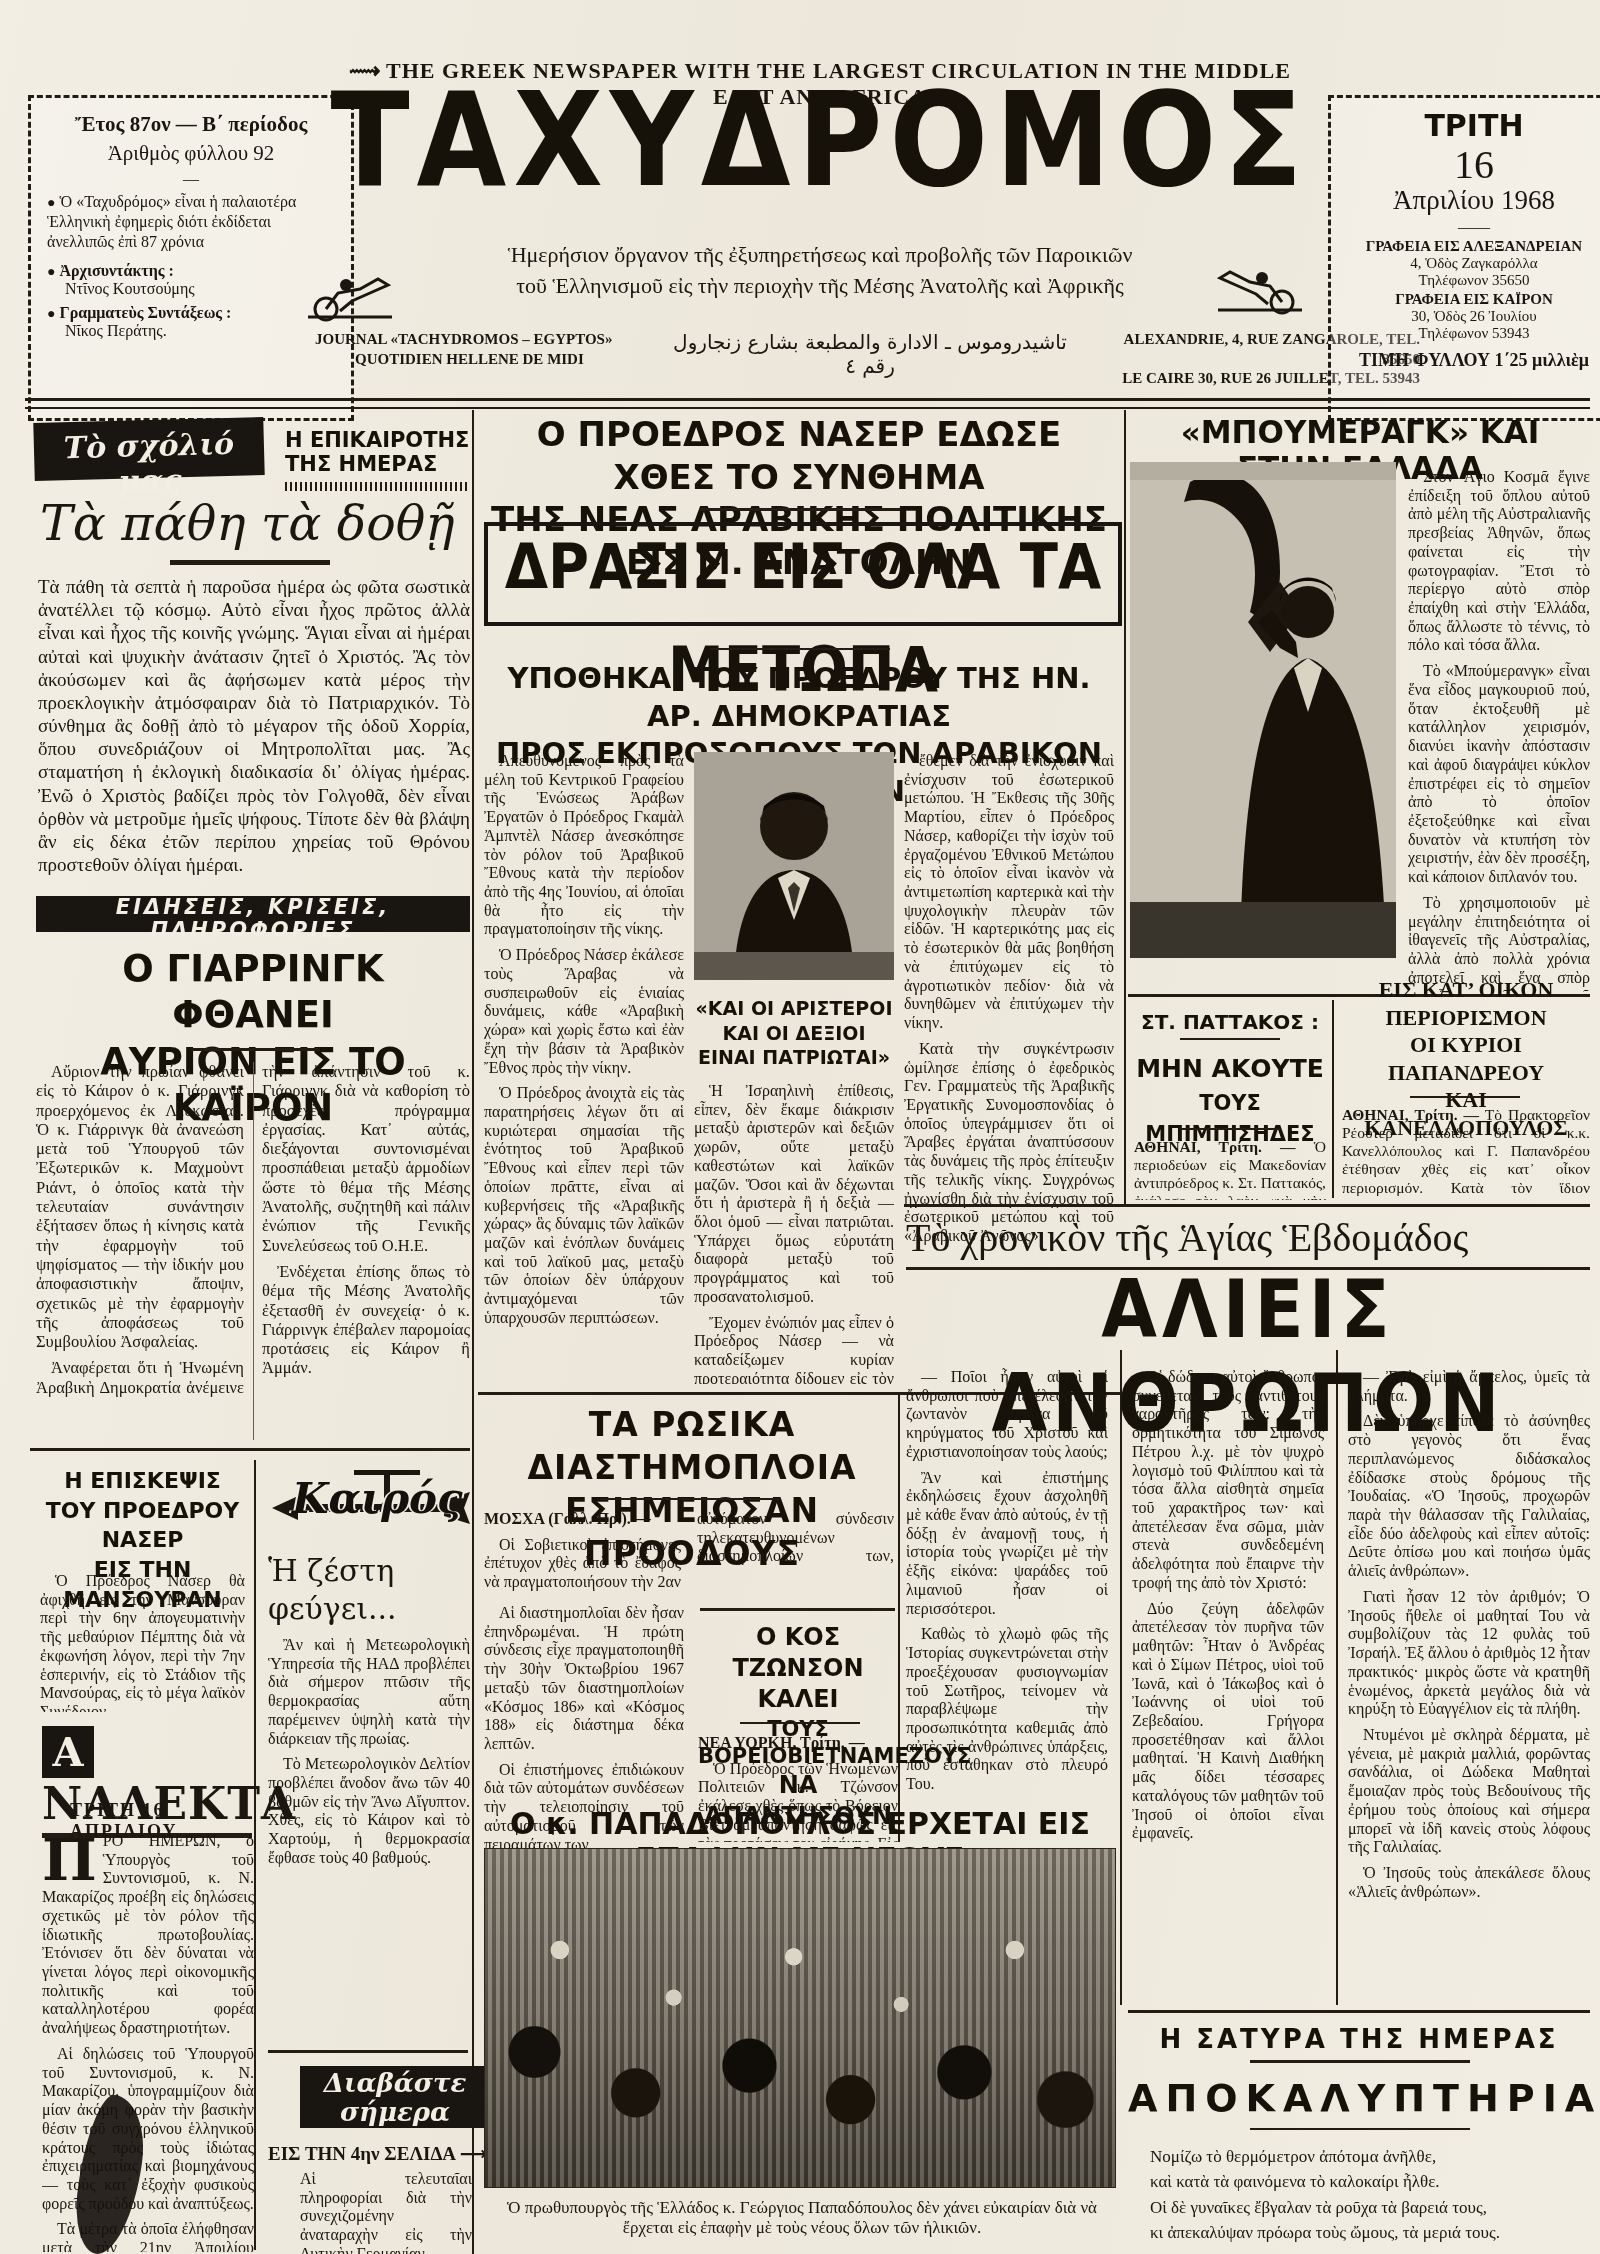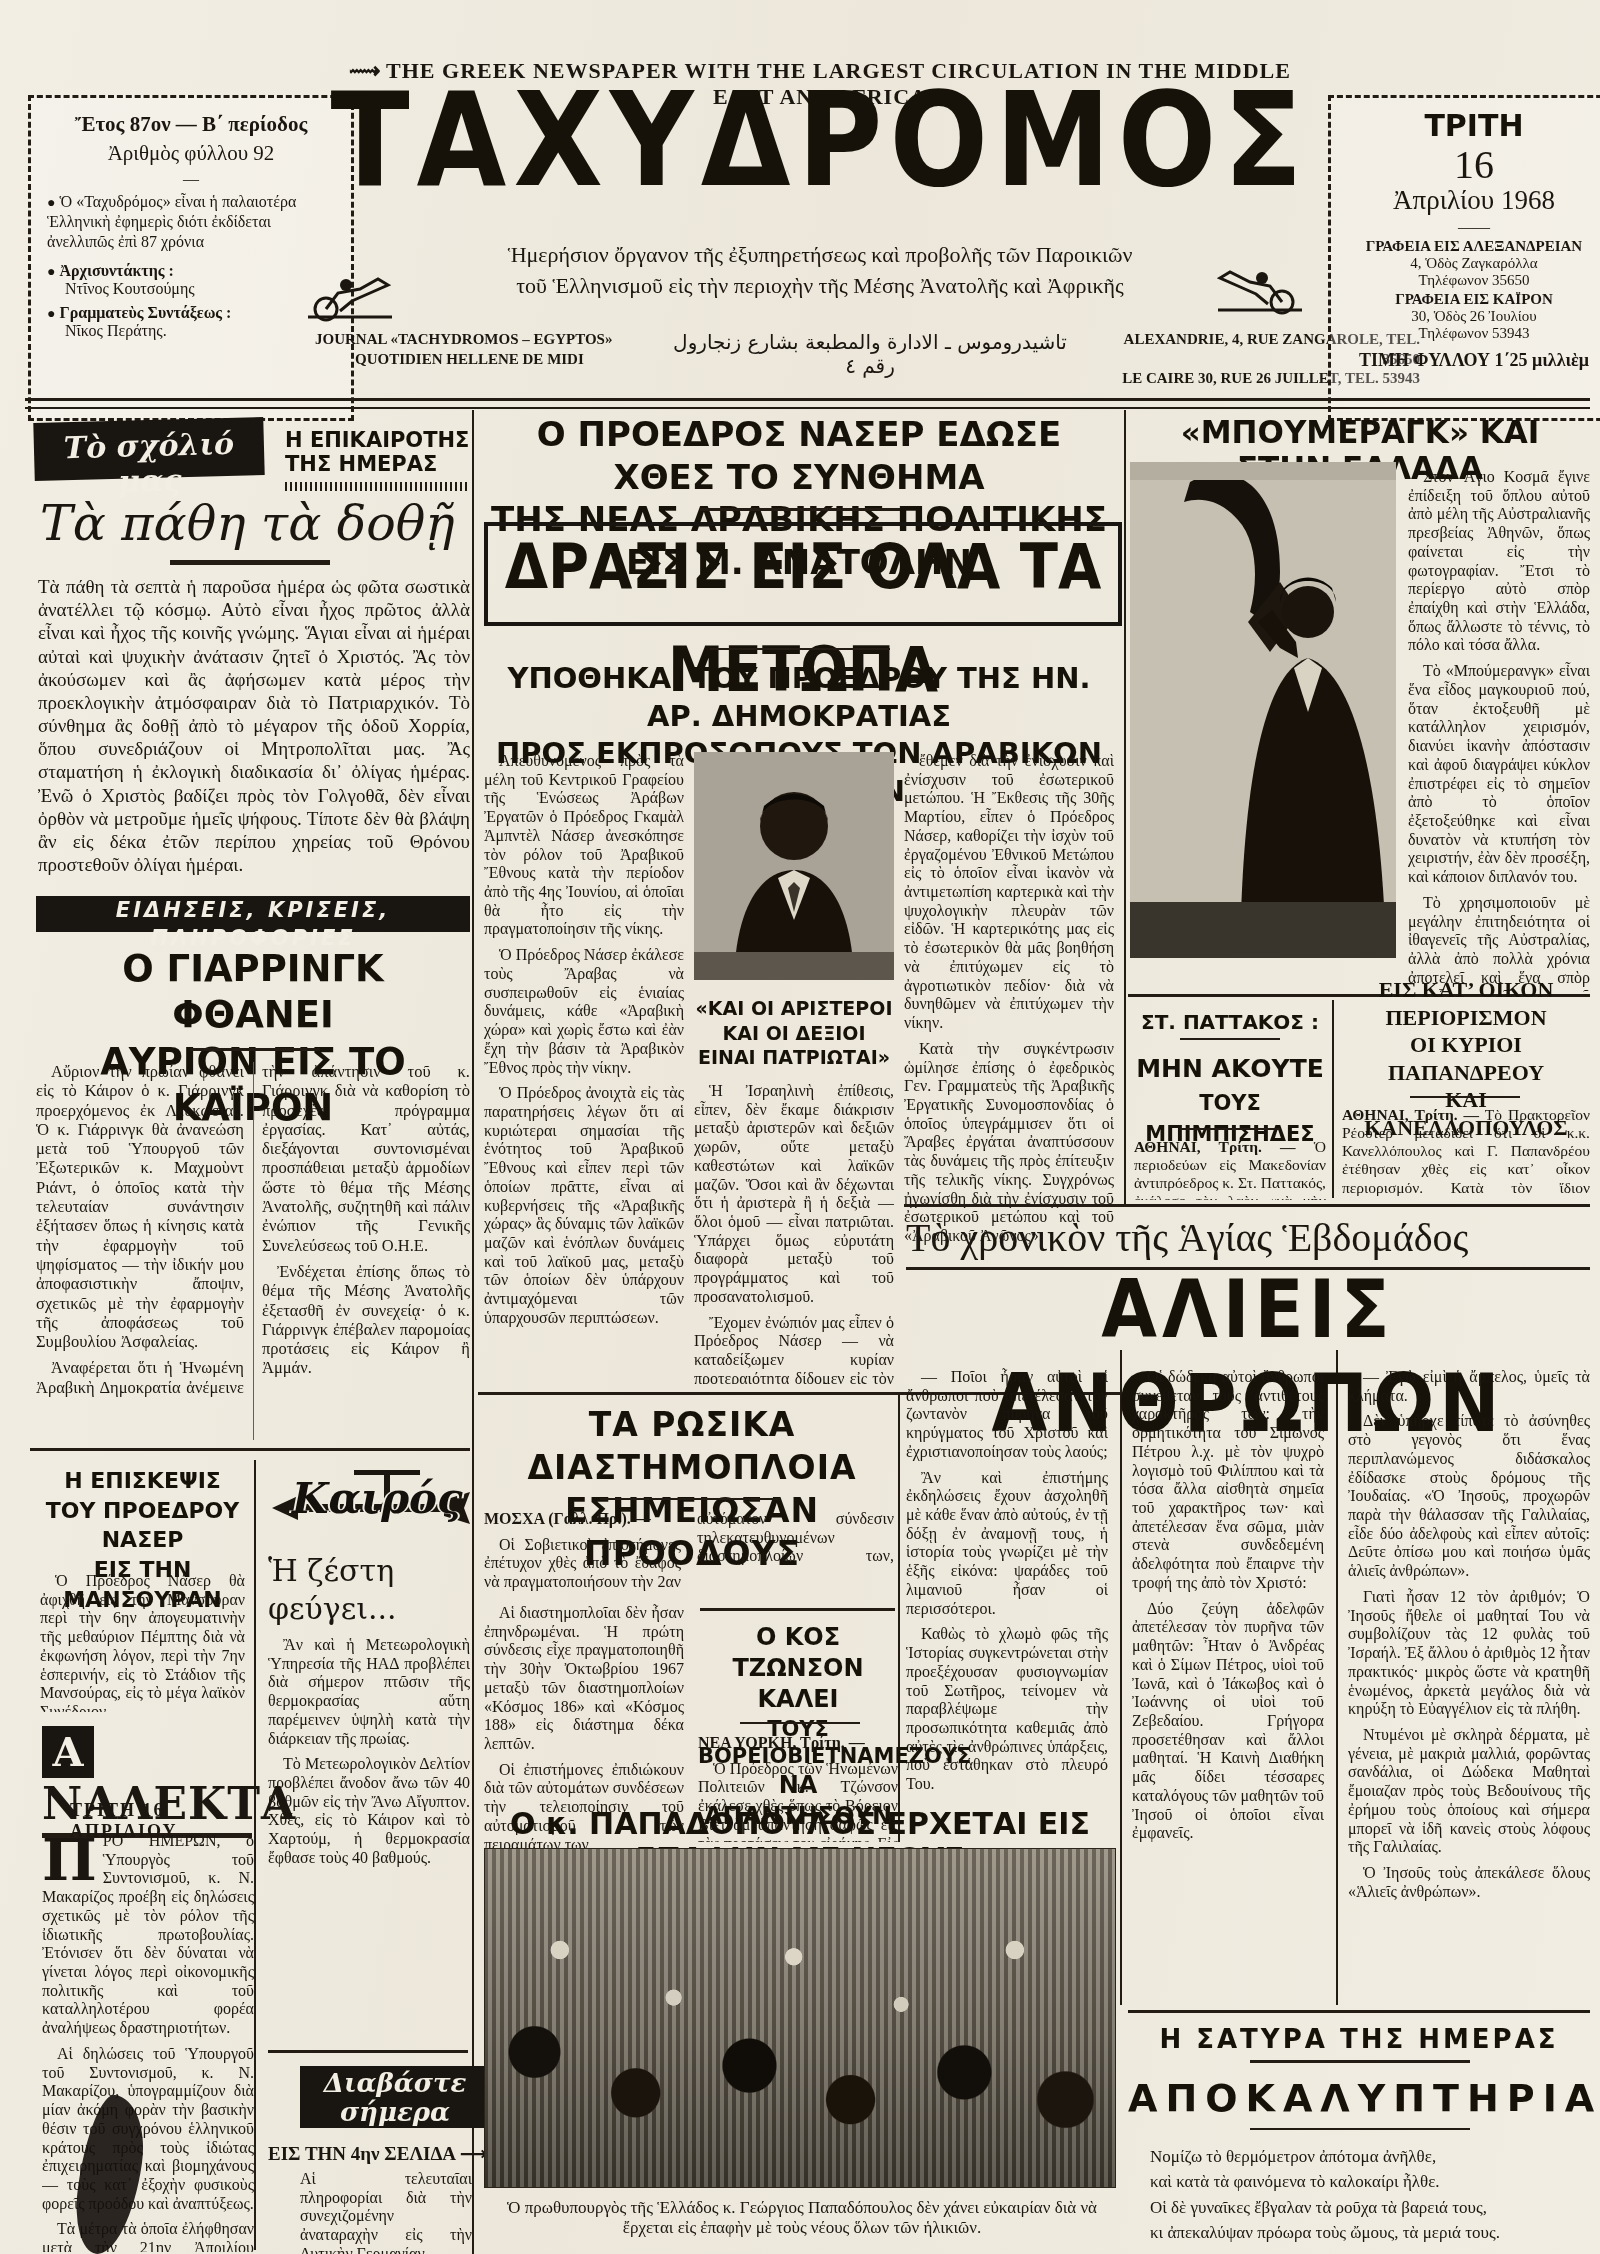--- a/index.html
+++ b/index.html
@@ -123,21 +123,21 @@
 
   <div class="abs i" style="left:40px;top:495px;width:430px;font-family:'DejaVu Serif',serif;font-size:49px;">Τὰ πάθη τὰ δοθῇ</div>
   <div class="abs hrule" style="left:170px;top:560px;width:160px;height:5px;"></div>
 
   <div class="abs big-ed j clip" style="left:38px;top:575px;width:432px;height:310px;">
     <p>Τὰ πάθη τὰ σεπτὰ ἡ παροῦσα ἡμέρα ὡς φῶτα σωστικὰ ἀνατέλλει τῷ κόσμῳ. Αὐτὸ εἶναι ἦχος πρῶτος ἀλλὰ εἶναι καὶ ἦχος τῆς κοινῆς γνώμης. Ἅγιαι εἶναι αἱ ἡμέραι αὐταὶ καὶ ψυχικὴν ἀνάτασιν ζητεῖ ὁ Χριστός. Ἂς τὸν ἀκούσωμεν καὶ ἂς ἀφήσωμεν κατὰ μέρος τὴν προεκλογικὴν ἀτμόσφαιραν διὰ τὸ Πατριαρχικόν. Τὸ σύνθημα ἂς δοθῇ ἀπὸ τὸ μέγαρον τῆς ὁδοῦ Χορρία, ὅπου συνεδριάζουν οἱ Μητροπολῖται μας. Ἂς σταματήση ἡ ἐκλογικὴ διαδικασία δι᾽ ὀλίγας ἡμέρας. Ἐνῶ ὁ Χριστὸς βαδίζει πρὸς τὸν Γολγοθᾶ, δὲν εἶναι ὀρθὸν νὰ μετροῦμε ἡμεῖς ψήφους. Τίποτε δὲν θὰ βλάψη ἂν εἰς δέκα ἐτῶν περίπου χηρείας τοῦ Θρόνου προστεθοῦν ὀλίγαι ἡμέραι.</p>
     <p>Ἀπεναντίας θὰ ὠφελήση. Θὰ ἠρεμήσουν τὰ πνεύματα, θὰ δοθῆ καιρὸς εἰς τοὺς ἐκλέκτορας νὰ σκεφθοῦν τὰς εὐθύνας των, θὰ ἀκούσωμεν τοὺς ἱερεῖς μας ψαλμωδοῦντας εἰς τοὺς ναούς. Ἀπηλευθερώσατε ὅτι εἶναι ὑπεράνω τῶν Μητροπολιτῶν μας δίχως τὴν δέησιν σκέψι ὅτι ἐντὸς ὀλίγων ἡμερῶν θὰ ἀσχοληθοῦν μὲ τὸ τόσον ἔργον μιᾶς κάλπης. Ἂς περάσουν δέκα καὶ δεκαπέντε ἡμέραι, ἡρεμίαι ψυχικῆς. Τὸ λέγει ὁ ὑμνῳδὸς τῆς Ἐκκλησίας. Τὰ πάθη τὰ σεπτά... ἀνατέλλει τῷ κόσμῳ...</p>
   </div>
 
   <div class="abs blackbar c" style="left:36px;top:896px;width:434px;height:36px;">
-    <span class="b i sans" style="font-size:21px;letter-spacing:3px;line-height:28px;">ΕΙΔΗΣΕΙΣ, ΚΡΙΣΕΙΣ, ΠΛΗΡΟΦΟΡΙΕΣ</span>
+    <span class="b i sans" style="font-size:21px;letter-spacing:3px;line-height:23px;">ΕΙΔΗΣΕΙΣ, ΚΡΙΣΕΙΣ, ΠΛΗΡΟΦΟΡΙΕΣ</span>
   </div>
 
   <div class="abs c headline" style="left:36px;top:946px;width:434px;font-size:37px;line-height:1.25;">
     <div>Ο ΓΙΑΡΡΙΝΓΚ ΦΘΑΝΕΙ</div>
     <div>ΑΥΡΙΟΝ ΕΙΣ ΤΟ ΚΑΪΡΟΝ</div>
   </div>
   <div class="abs hrule" style="left:190px;top:1048px;width:130px;"></div>
 
   <div class="abs bodytxt clip" style="left:36px;top:1062px;width:434px;height:378px;column-count:2;column-gap:18px;column-rule:1px solid #67604f;">
     <p>Αὔριον τὴν πρωίαν φθάνει εἰς τὸ Κάιρον ὁ κ. Γιάρρινγκ προερχόμενος ἐκ Λευκωσίας. Ὁ κ. Γιάρρινγκ θὰ ἀνανεώση μετὰ τοῦ Ὑπουργοῦ τῶν Ἐξωτερικῶν κ. Μαχμοὺντ Ριάντ, ὁ ὁποῖος κατὰ τὴν τελευταίαν συνάντησιν ἐξήτασεν ὅπως ἡ κίνησις κατὰ τὴν ἐφαρμογὴν τοῦ ψηφίσματος — τὴν ἰδικήν μου ἀποφασιστικὴν ἄποψιν, σχετικῶς μὲ τὴν ἐφαρμογὴν τῆς ἀποφάσεως τοῦ Συμβουλίου Ἀσφαλείας.</p>

